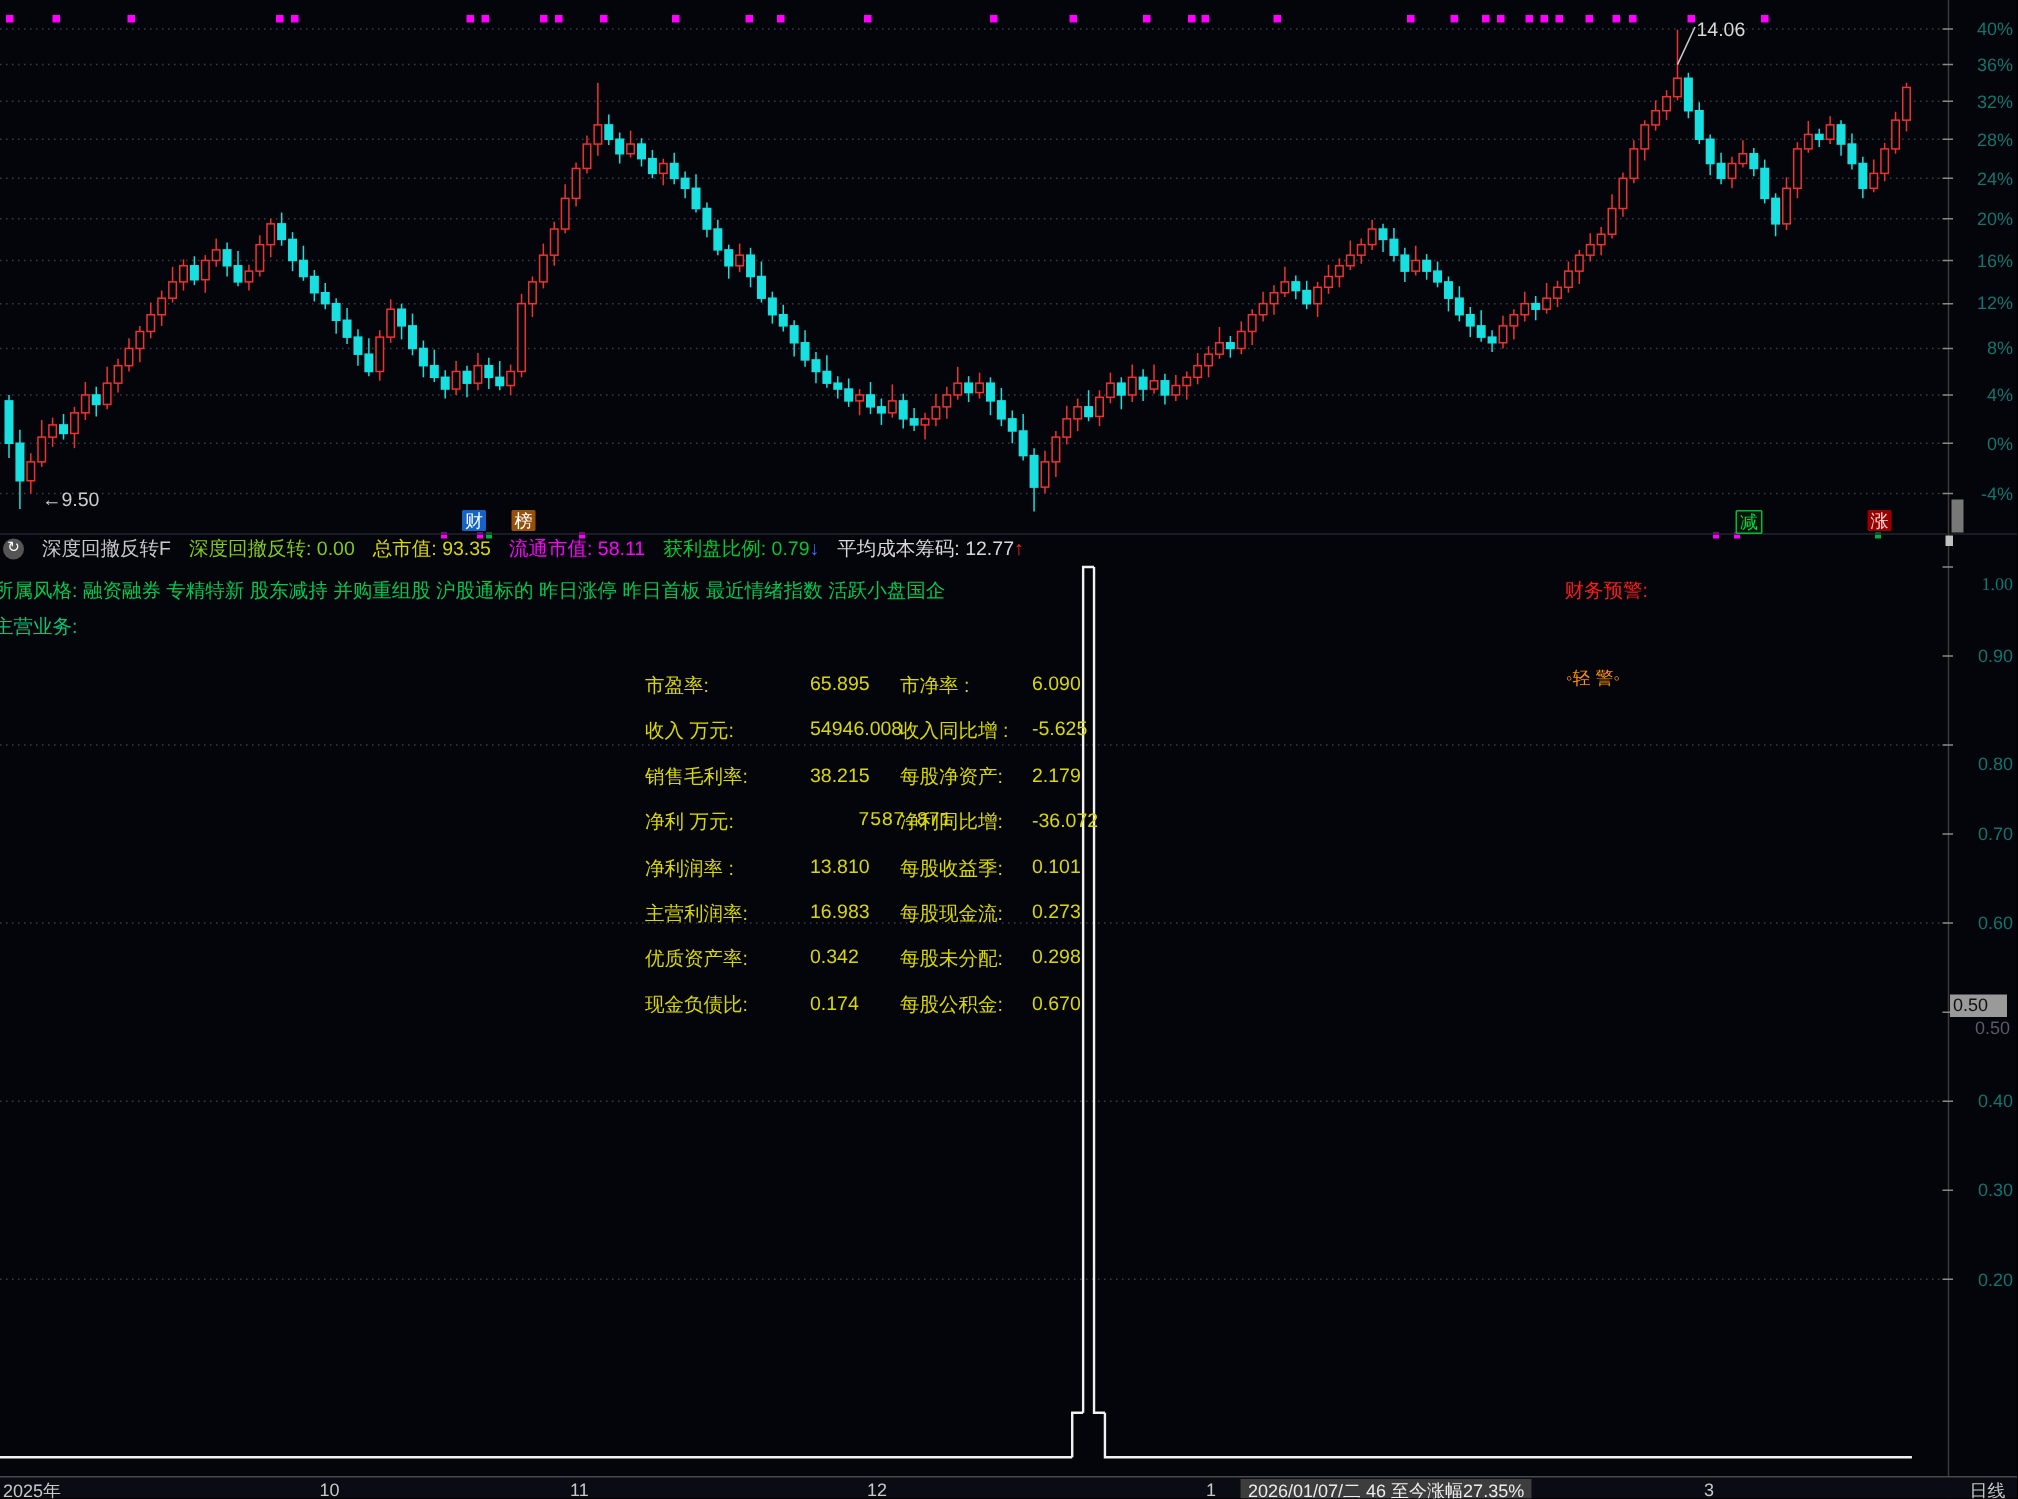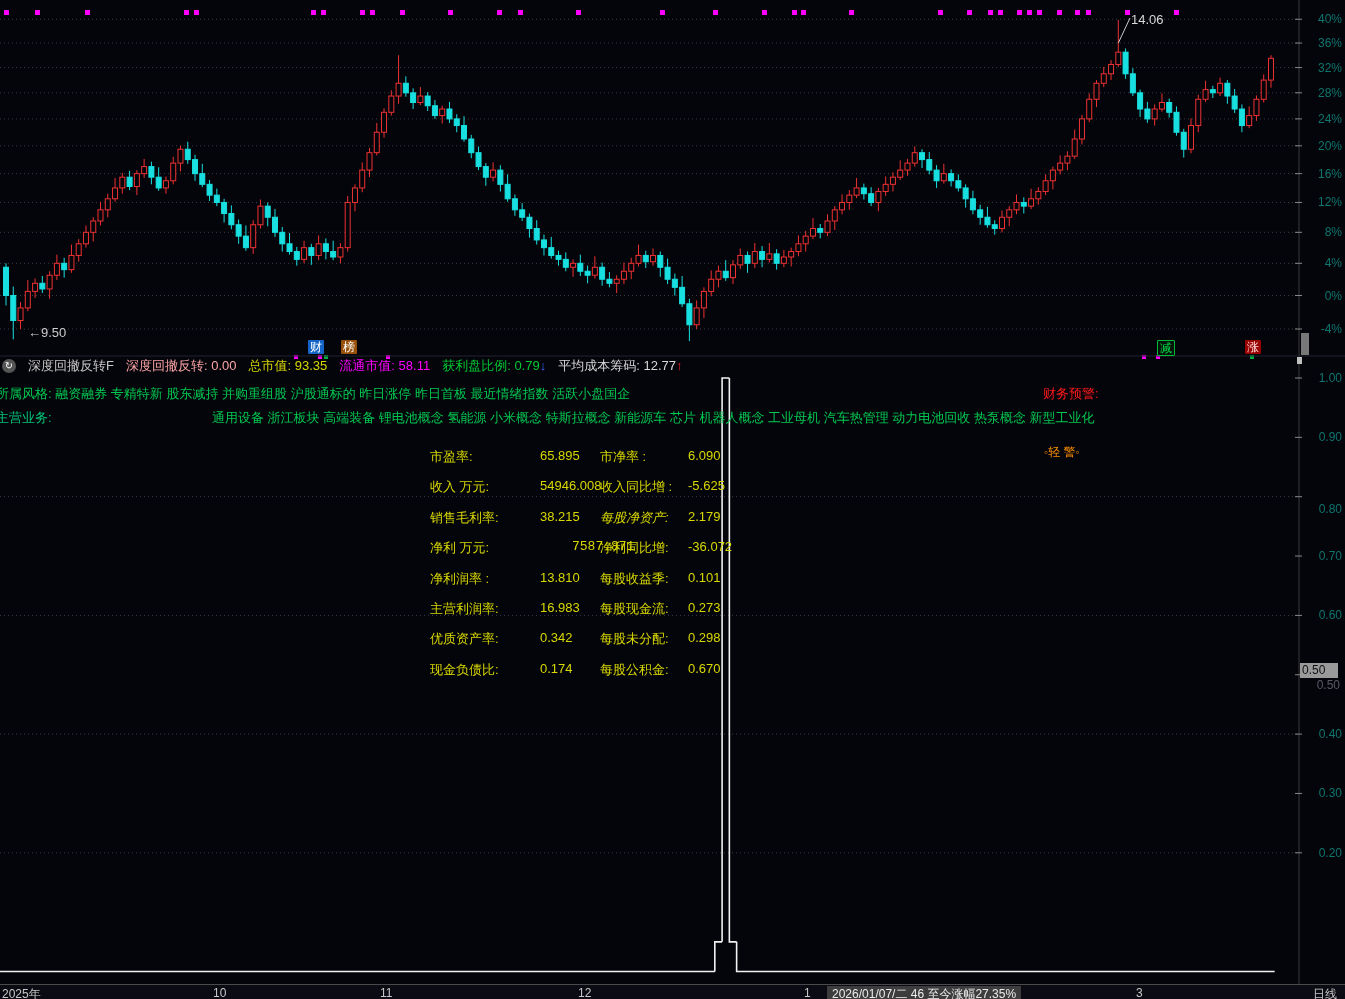--- a/index.html
+++ b/index.html
@@ -489,52 +489,51 @@
   <div class="ab txt" style="left:1131px;top:12px;color:#d8d8d8;z-index:3">14.06</div>
 
   <div class="ab badge" style="left:308px;top:340px;background:#1464c8;color:#fff;z-index:3">财</div>
   <div class="ab badge" style="left:341px;top:340px;background:#96500a;color:#fff;z-index:3">榜</div>
   <div class="ab badge" style="left:1157px;top:340px;border:1px solid #00bb33;color:#00dd44;background:#04140a;z-index:3">减</div>
   <div class="ab badge" style="left:1245px;top:340px;background:#990000;color:#ffd9d9;z-index:3">涨</div>
 
   <div class="ab hdr-row" style="left:2px;top:357px;z-index:3">
     <span style="display:inline-block;width:14px;height:14px;border-radius:50%;background:#555;color:#fff;font-size:10px;line-height:14px;text-align:center;">↻</span>
     <span class="seg" style="color:#c8c8c8">深度回撤反转F</span>
-    <span class="seg" style="color:#fca5a5"><span>深度回撤反转:</span> <span>0.00</span></span>
+    <span class="seg" style="color:#84cc16"><span>深度回撤反转:</span> <span>0.00</span></span>
     <span class="seg" style="color:#d8d800"><span>总市值:</span> <span>93.35</span></span>
     <span class="seg" style="color:#ff00ff"><span>流通市值:</span> <span>58.11</span></span>
     <span class="seg" style="color:#00c830"><span>获利盘比例:</span> <span>0.79</span><span style="color:#3a6cff">↓</span></span>
     <span class="seg" style="color:#d8d8d8"><span>平均成本筹码:</span> <span>12.77</span><span style="color:#ff2020">↑</span></span>
   </div>
 
   <div class="ab" style="left:-4px;top:385px;z-index:3;font-size:13px;color:#00c850;white-space:pre"><span>所属风格:</span> <span>融资融券 专精特新 股东减持 并购重组股 沪股通标的 昨日涨停 昨日首板 最近情绪指数 活跃小盘国企</span></div>
   <div class="ab" style="left:1043px;top:385px;z-index:3;font-size:13px;color:#ff1a1a">财务预警:</div>
 
   <div class="ab" style="left:-4px;top:409px;z-index:3;font-size:13px;color:#00c878">主营业务:</div>
-  <div class="ab" style="left:212px;top:409px;z-index:3;font-size:13px;color:#00c850;white-space:pre">通用设备 浙江板块 高端装备 锂电池概念 氢能源 小米概念 特斯拉概念 新能源车 芯片 机器人概念 工业母机 汽车热管理 动力电池回收 热泵概念 新型工业化</div>
 
   <div class="ab" style="left:1044px;top:444px;z-index:3;font-size:12px;color:#ff9100">◦轻 警◦</div>
 
   <div id="fin">
       <div class="finrow" style="left: 0px; top: 448px; width: 1345px; z-index: 3;">
         <span class="fr" style="left: 430px; width: 110px;">市盈率:</span>
         <span class="fr" style="left: 540px; width: 68px;">65.895</span>
         <span class="fr" style="left: 600px; width: 100px;">市净率 :</span>
         <span class="fr" style="left: 688px; width: 52px;">6.090</span>
       </div>
       <div class="finrow" style="left: 0px; top: 478.4px; width: 1345px; z-index: 3;">
         <span class="fr" style="left: 430px; width: 110px;">收入 万元:</span>
         <span class="fr" style="left: 540px; width: 68px;">54946.008</span>
         <span class="fr" style="left: 600px; width: 100px;">收入同比增 :</span>
         <span class="fr" style="left: 688px; width: 52px;">-5.625</span>
       </div>
       <div class="finrow" style="left: 0px; top: 508.8px; width: 1345px; z-index: 3;">
         <span class="fr" style="left: 430px; width: 110px;">销售毛利率:</span>
         <span class="fr" style="left: 540px; width: 68px;">38.215</span>
-        <span class="fr" style="left: 600px; width: 100px; font-style: italic;">每股净资产:</span>
+        <span class="fr" style="left: 600px; width: 100px;">每股净资产:</span>
         <span class="fr" style="left: 688px; width: 52px;">2.179</span>
       </div>
       <div class="finrow" style="left: 0px; top: 539.2px; width: 1345px; z-index: 3;">
         <span class="fr" style="left: 430px; width: 110px;">净利 万元:</span>
         <span class="fr" style="left: 572px; width: 68px; font-family: Liberation Mono, monospace;">7587.871</span>
         <span class="fr" style="left: 600px; width: 100px;">净利同比增:</span>
         <span class="fr" style="left: 688px; width: 52px;">-36.072</span>
       </div>
       <div class="finrow" style="left: 0px; top: 569.6px; width: 1345px; z-index: 3;">
         <span class="fr" style="left: 430px; width: 110px;">净利润率 :</span>
@@ -571,21 +570,21 @@
       <div class="axlab" style="left: 1302px; top: 138.814px;">20%</div>
       <div class="axlab" style="left: 1302px; top: 166.647px;">16%</div>
       <div class="axlab" style="left: 1302px; top: 195.457px;">12%</div>
       <div class="axlab" style="left: 1302px; top: 225.315px;">8%</div>
       <div class="axlab" style="left: 1302px; top: 256.3px;">4%</div>
       <div class="axlab" style="left: 1302px; top: 288.5px;">0%</div>
       <div class="axlab" style="left: 1302px; top: 322.015px;">-4%</div>
     </div>
 
   <div id="axisBot" class="ab" style="left:0;top:0;z-index:3">
-      <div class="axlab" style="left: 1302px; top: 371px;">1.00</div>
+      <div class="axlab" style="left: 1302px; top: 382px; font-family: Liberation Serif, serif;">1.00</div>
       <div class="axlab" style="left: 1302px; top: 430.35px;">0.90</div>
       <div class="axlab" style="left: 1302px; top: 489.7px; margin-top: 12px;">0.80</div>
       <div class="axlab" style="left: 1302px; top: 549.05px;">0.70</div>
       <div class="axlab" style="left: 1302px; top: 608.4px;">0.60</div>
       <div class="axlab" style="left: 1302px; top: 727.1px;">0.40</div>
       <div class="axlab" style="left: 1302px; top: 786.45px;">0.30</div>
       <div class="axlab" style="left: 1302px; top: 845.8px;">0.20</div>
     </div>
 
   <div class="ab" style="left:1300px;top:663px;width:36px;height:15px;background:#9a9a9a;color:#101010;font-size:12px;text-align:left;padding-left:2px;z-index:4">0.50</div>

